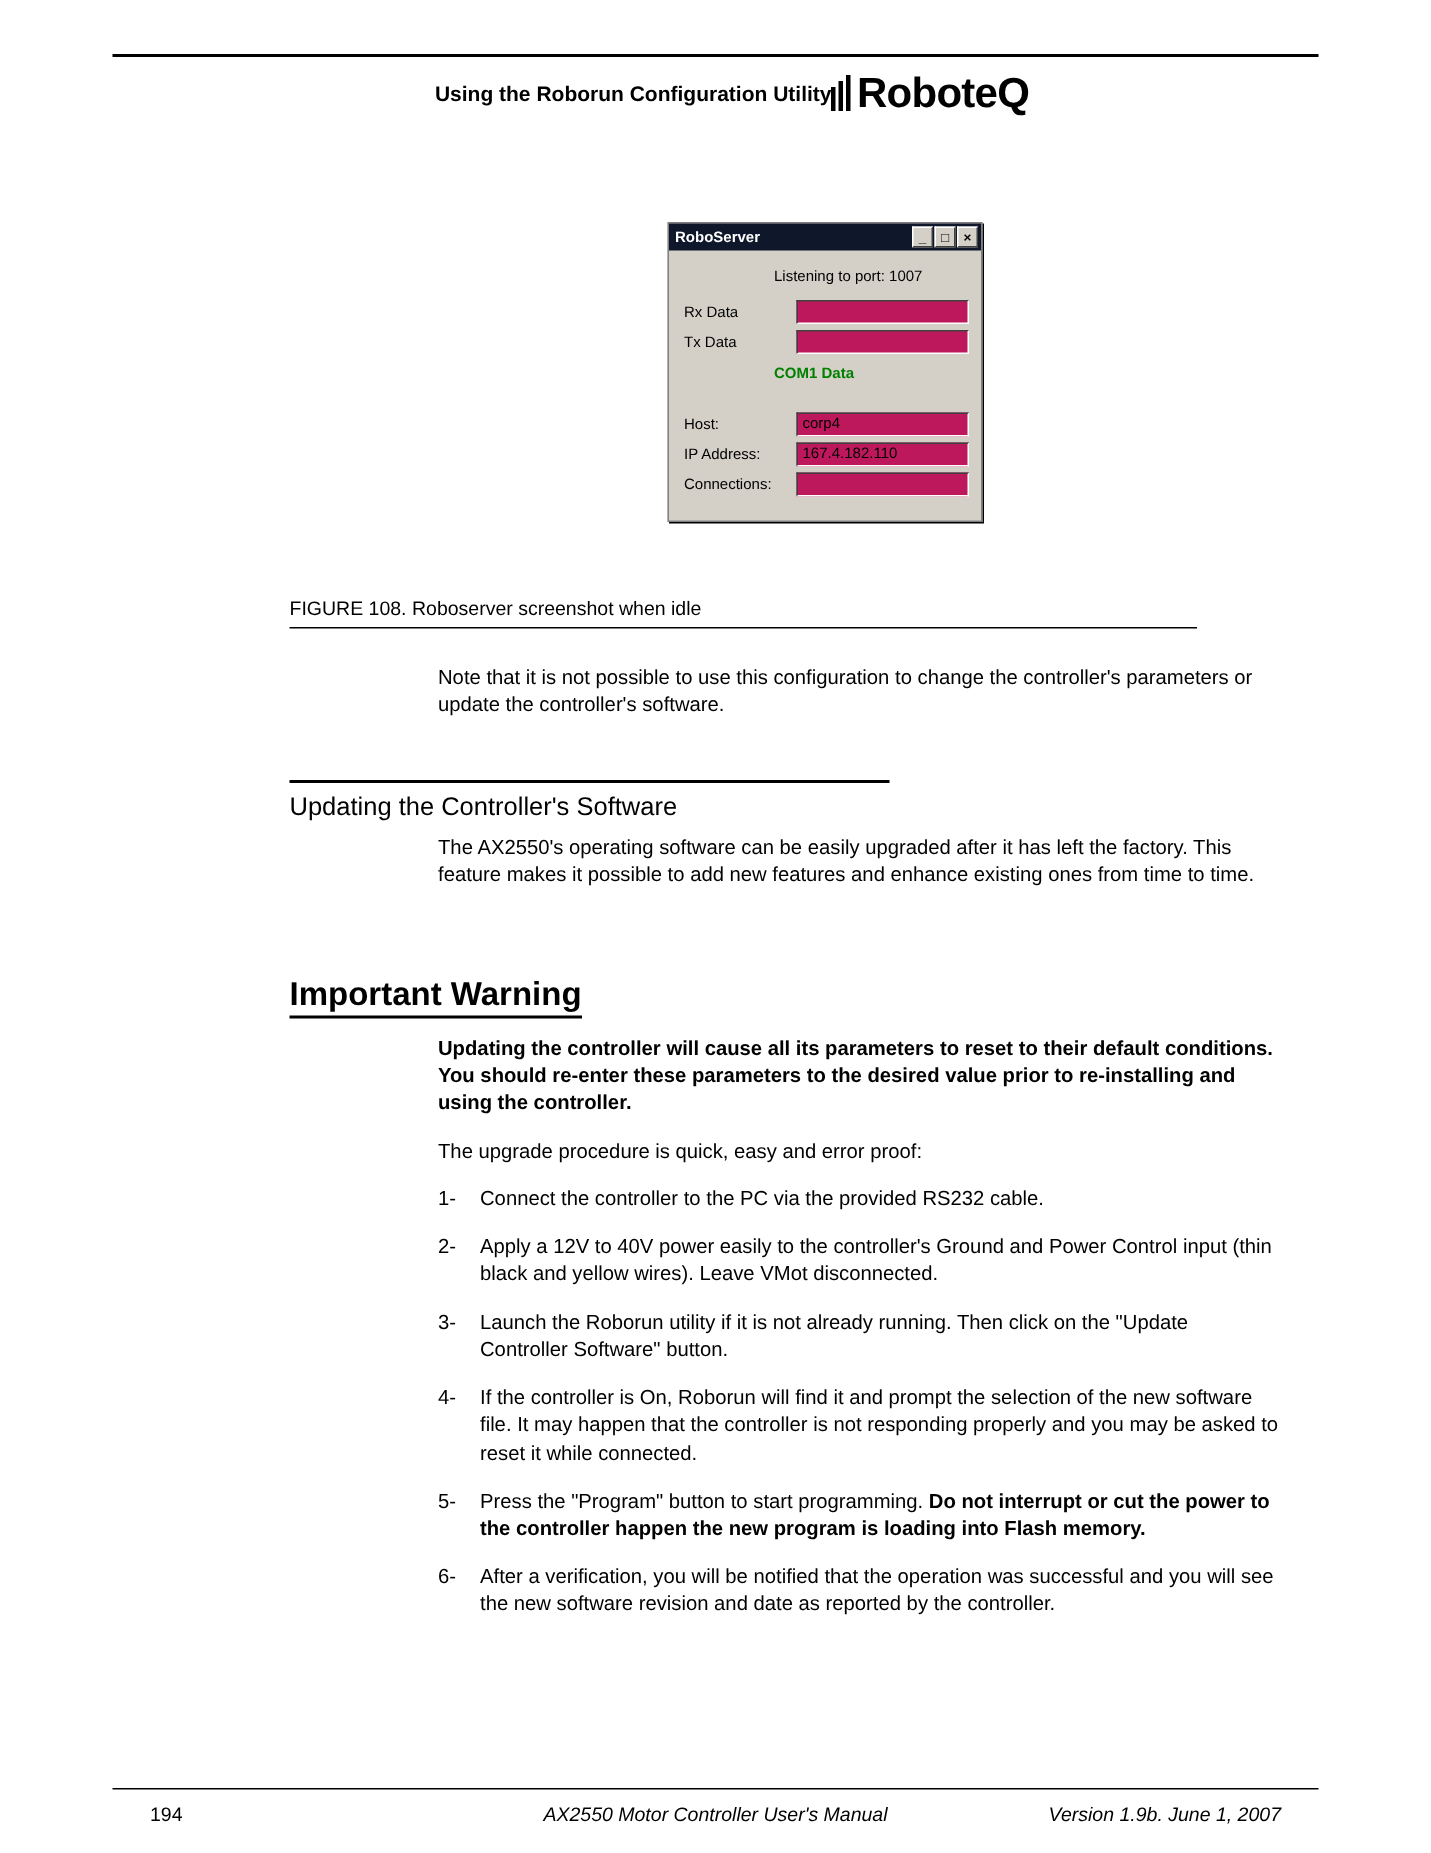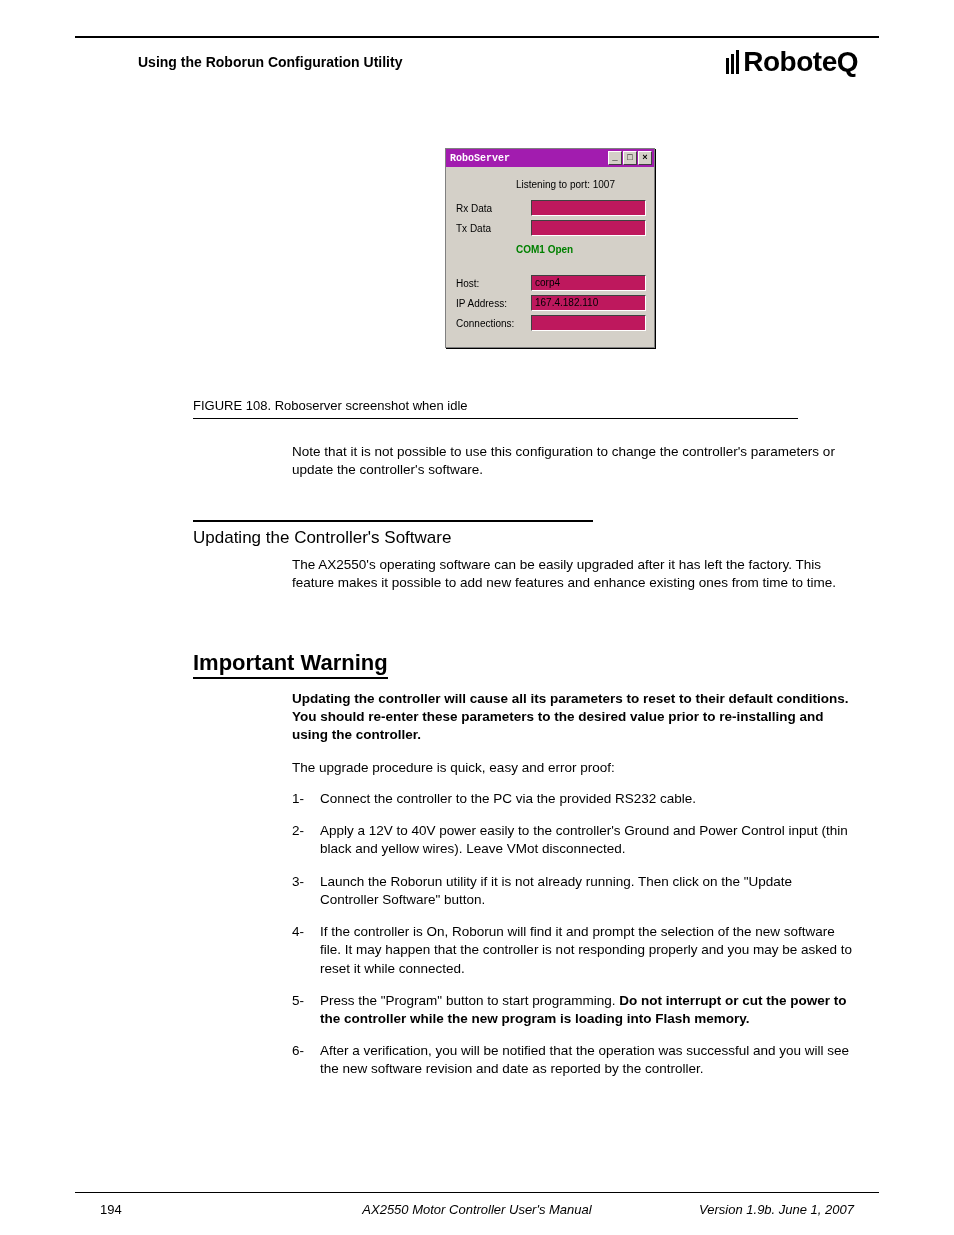--- a/index.html
+++ b/index.html
@@ -9,23 +9,23 @@
     height: 1235px;
     background: #fff;
     position: relative;
     color: #000;
   }
   .top-rule { position: absolute; left: 75px; right: 75px; top: 36px; border-top: 2px solid #000; }
   .header {
     position: absolute;
     top: 46px;
     left: 138px;
-    right: 96px;
+    right: 116px;
     display: flex;
-    justify-content: space-between;
+    justify-content: center;
     align-items: center;
   }
   .header-left { font-weight: bold; font-size: 14px; }
   .logo { font-size: 28px; font-weight: 900; letter-spacing: -0.5px; display: flex; align-items: center; }
   .logo-bars { display: inline-flex; gap: 2px; margin-right: 4px; align-items: flex-end; }
   .logo-bars span { display: inline-block; width: 3px; background: #000; }
   .logo-bars span:nth-child(1){height:16px}
   .logo-bars span:nth-child(2){height:20px}
   .logo-bars span:nth-child(3){height:24px}
 
@@ -34,29 +34,28 @@
     position: absolute;
     left: 445px;
     top: 148px;
     width: 210px;
     background: #d4d0c8;
     border: 1px solid #808080;
     box-shadow: 1px 1px 0 #000;
     font-size: 10px;
   }
   .titlebar {
-    background: #a21caf;
+    background: #0f172a;
     color: #fff;
     display: flex;
     align-items: center;
     justify-content: space-between;
     height: 18px;
     padding: 0 2px 0 4px;
     font-weight: bold;
-    font-family: Liberation Mono, monospace;
   }
   .titlebar .icons { display: flex; gap: 1px; }
   .titlebar .btn {
     width: 14px; height: 14px; background: #d4d0c8;
     border: 1px solid #fff; border-right-color:#404040; border-bottom-color:#404040;
     font-size: 9px; line-height: 12px; text-align: center; color:#000; font-weight:bold;
   }
   .win-body { padding: 8px 8px 12px 10px; }
   .row { display: flex; align-items: center; margin: 4px 0; }
   .lbl { width: 75px; font-size: 10px; }
@@ -202,21 +201,21 @@
   <div class="win-body">
     <div class="listen">Listening to port: 1007</div>
     <div class="row">
       <div class="lbl">Rx Data</div>
       <div class="fld"></div>
     </div>
     <div class="row">
       <div class="lbl">Tx Data</div>
       <div class="fld"></div>
     </div>
-    <div class="com">COM1 Open</div>
+    <div class="com">COM1 Data</div>
     <div class="row">
       <div class="lbl">Host:</div>
       <div class="fld">corp4</div>
     </div>
     <div class="row">
       <div class="lbl">IP Address:</div>
       <div class="fld">167.4.182.110</div>
     </div>
     <div class="row">
       <div class="lbl">Connections:</div>
@@ -253,21 +252,21 @@
   <div class="li">
     <div class="n">3-</div>
     <div class="t">Launch the Roborun utility if it is not already running. Then click on the "Update Controller Software" button.</div>
   </div>
   <div class="li">
     <div class="n">4-</div>
     <div class="t">If the controller is On, Roborun will find it and prompt the selection of the new software file. It may happen that the controller is not responding properly and you may be asked to reset it while connected.</div>
   </div>
   <div class="li">
     <div class="n">5-</div>
-    <div class="t"><span>Press the "Program" button to start programming. </span><span class="b">Do not interrupt or cut the power to the controller while the new program is loading into Flash memory.</span></div>
+    <div class="t"><span>Press the "Program" button to start programming. </span><span class="b">Do not interrupt or cut the power to the controller happen the new program is loading into Flash memory.</span></div>
   </div>
   <div class="li">
     <div class="n">6-</div>
     <div class="t">After a verification, you will be notified that the operation was successful and you will see the new software revision and date as reported by the controller.</div>
   </div>
 </div>
 
 <div class="bot-rule"></div>
 <div class="footer">
   <span>194</span>

